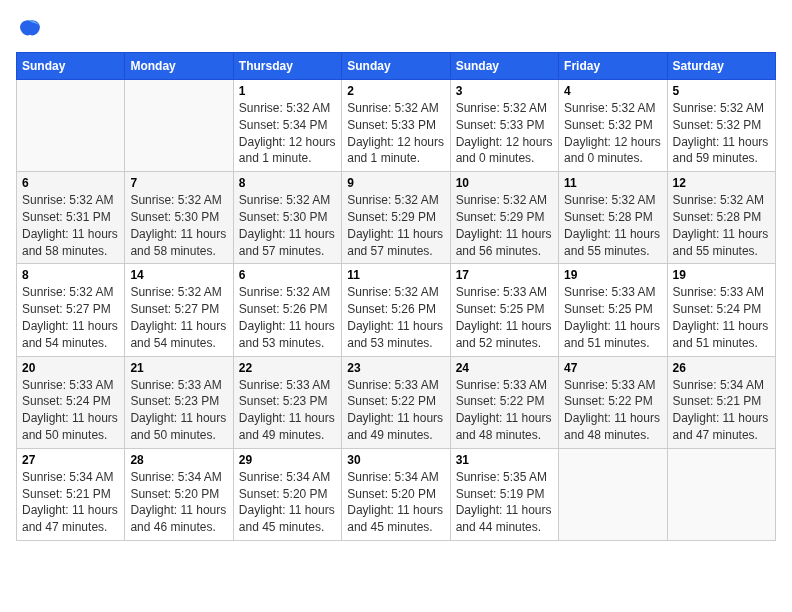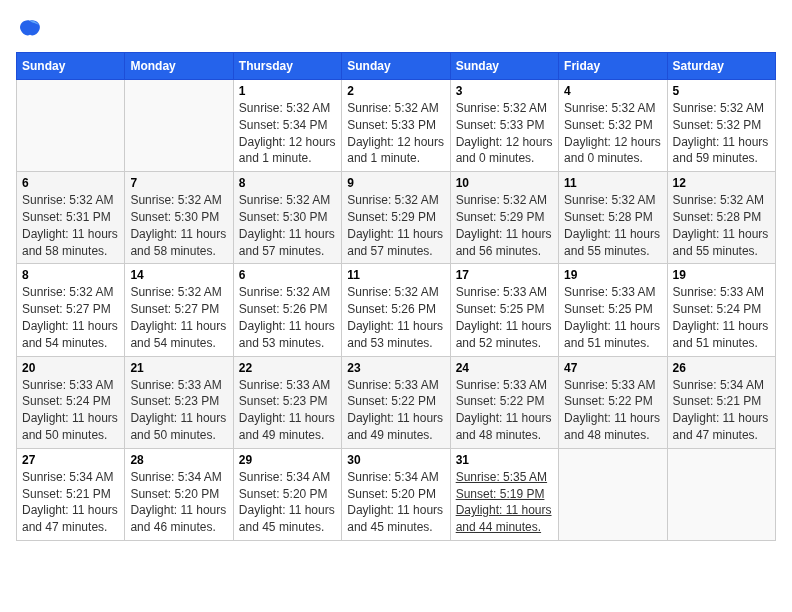--- a/index.html
+++ b/index.html
@@ -339,21 +339,21 @@
         </td>
         <td>
           <span class="day-number">30</span>
           <div class="day-info" style="white-space: pre-line;">Sunrise: 5:34 AM
 Sunset: 5:20 PM
 Daylight: 11 hours
 and 45 minutes.</div>
         </td>
         <td>
           <span class="day-number">31</span>
-          <div class="day-info" style="white-space: pre-line; text-decoration: underline;">Sunrise: 5:35 AM
+          <div class="day-info" style="white-space: pre-line;">Sunrise: 5:35 AM
 Sunset: 5:19 PM
 Daylight: 11 hours
 and 44 minutes.</div>
         </td>
         <td class="empty-cell"></td>
         <td class="empty-cell"></td>
       </tr>
     </tbody>
 </table>
 

